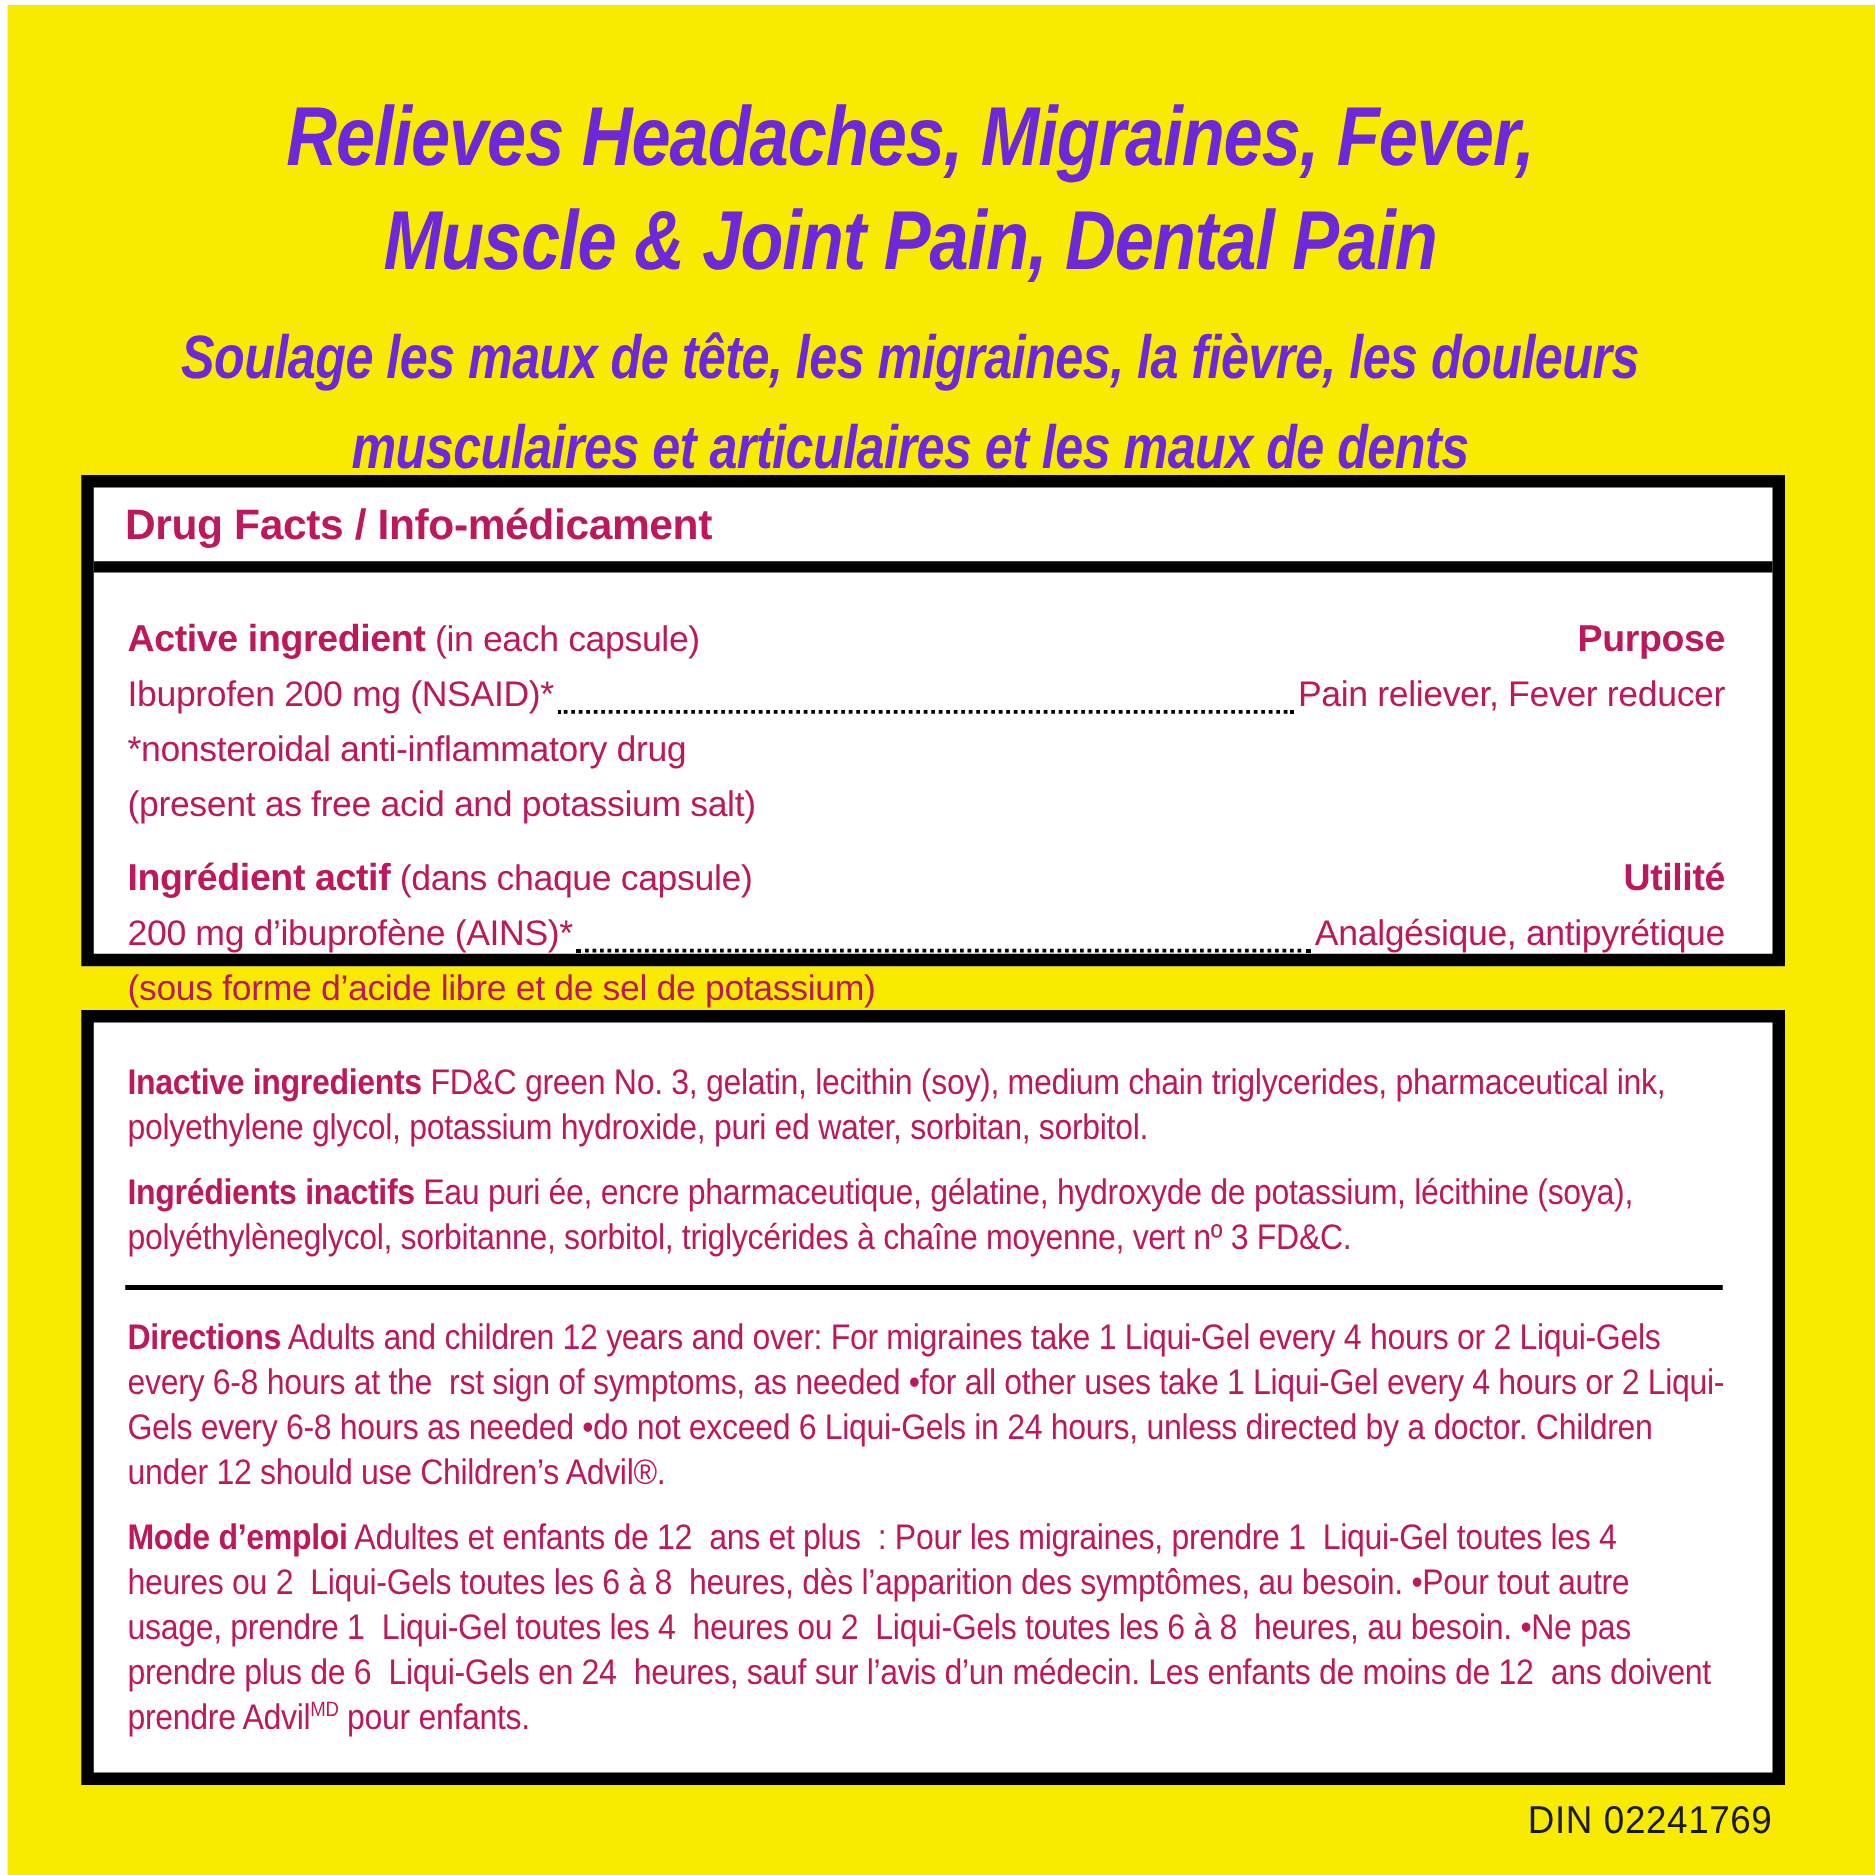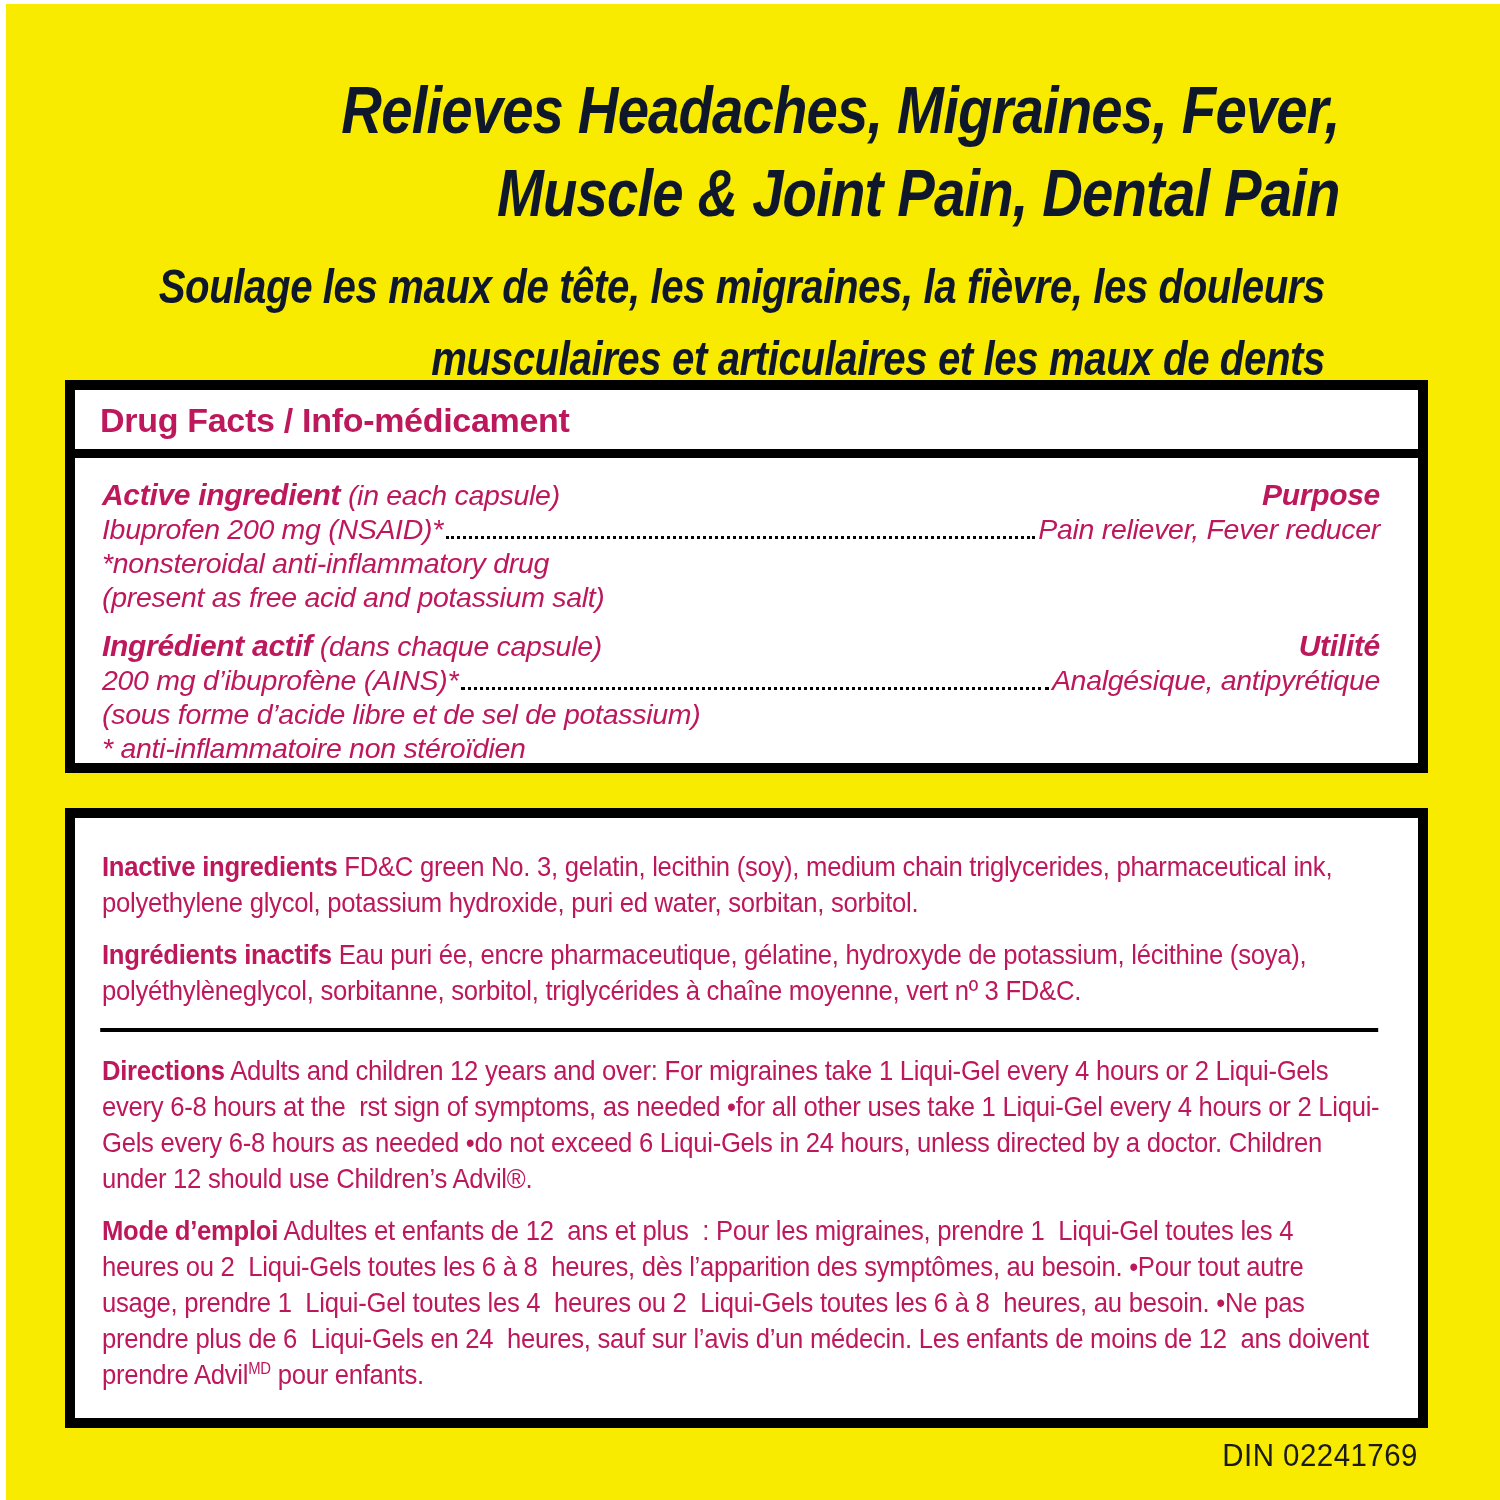--- a/index.html
+++ b/index.html
@@ -9,21 +9,21 @@
     background:#ffffff;
   }
   .page{
     position:relative;width:1500px;height:1500px;
     background:#F8EB00;
   }
   .edge-left{position:absolute;left:0;top:0;width:6px;height:100%;background:#ffffff;}
   .edge-top{position:absolute;left:0;top:0;width:100%;height:4px;background:#ffffff;}
 
   
-  .headline{position:absolute;left:0;top:68px;width:1456px;text-align:right;color:#0f172a;}
+  .headline{position:absolute;left:0;top:68px;width:1456px;text-align:center;color:#6d28d9;}
   .hl-en{
     font-size:67px;line-height:83px;font-weight:700;font-style:italic;
     letter-spacing:-1px;transform:scaleX(0.84);transform-origin:50% 0;
     white-space:nowrap;
   }
   .hl-fr{
     font-size:49px;line-height:72px;font-weight:700;font-style:italic;
     letter-spacing:-0.5px;transform:scaleX(0.82);transform-origin:50% 0;
     white-space:nowrap;margin-top:16px;
   }
@@ -32,21 +32,21 @@
   
   .box{
     position:absolute;left:65px;width:1363px;background:#ffffff;
     border:10px solid #000;box-sizing:border-box;color:#be185d;
   }
   .box1{top:380px;height:393px;}
   .df-header{
     padding:11px 0 9px 25px;border-bottom:9px solid #000;
     font-size:34px;font-weight:700;letter-spacing:-0.3px;
   }
-  .df-body{padding:20px 38px 0 27px;font-size:28.5px;line-height:33px;letter-spacing:-0.3px;font-style:italic;}
+  .df-body{padding:32px 38px 0 27px;font-size:28.5px;line-height:43px;letter-spacing:-0.3px;}
   .sec-head{display:flex;justify-content:space-between;align-items:baseline;}
   .sec-head .lead b{font-size:30px;}
   .sec-head .right{font-weight:700;font-size:30px;text-align:center;}
   .leader-row{display:flex;margin-top:1px;}
   .leader-row .dots{
     flex:1 1 auto;min-width:30px;
     border-bottom:3px dotted #000;align-self:flex-end;margin:0 3px 7px 3px;
   }
   .note{margin-top:1px;}
   .fr-gap{margin-top:15px;}

